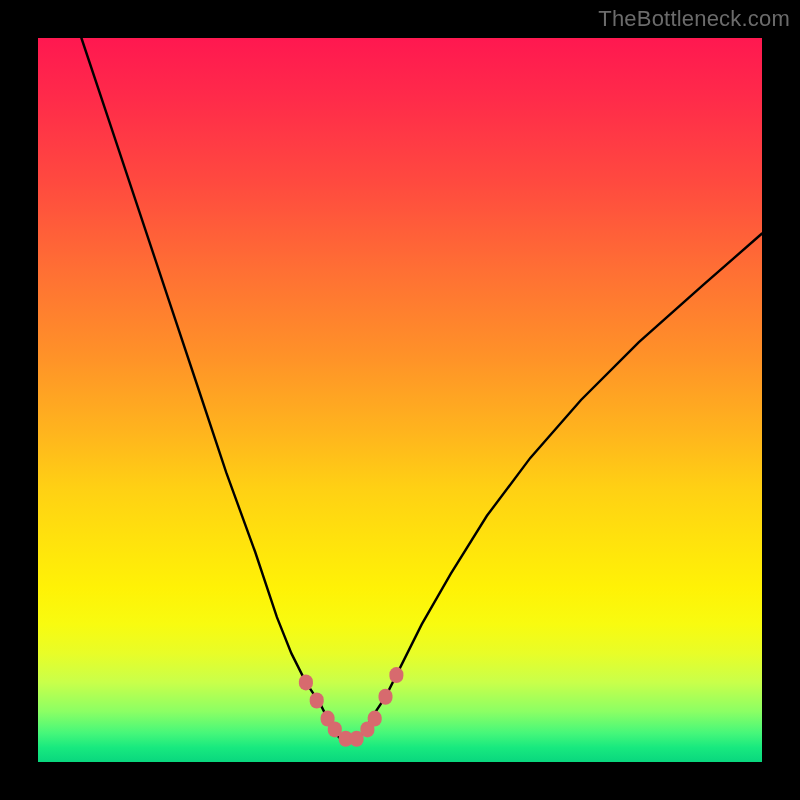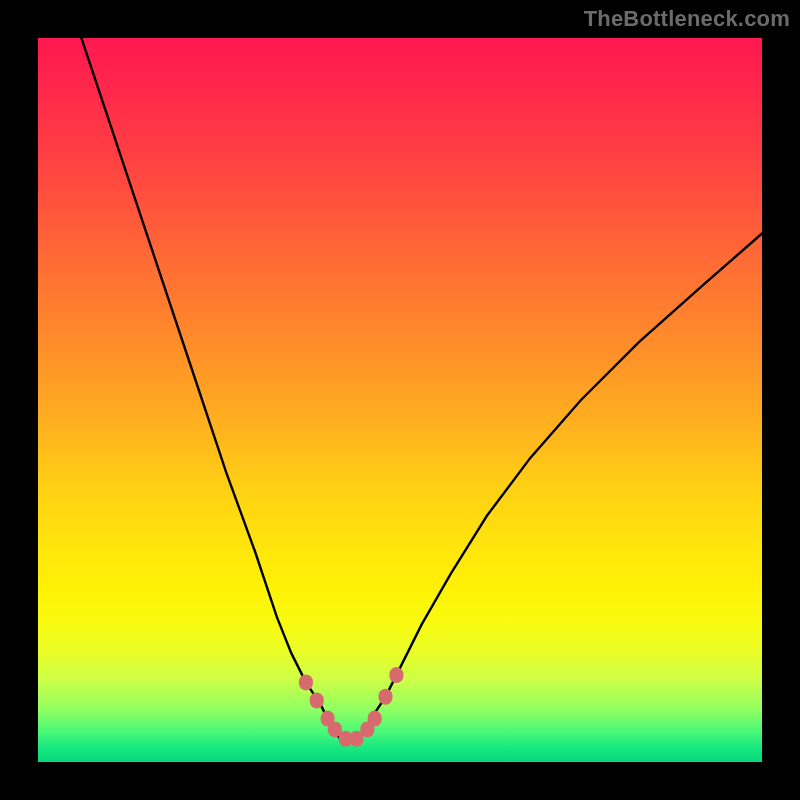--- a/index.html
+++ b/index.html
@@ -43,21 +43,21 @@
       #09d77e 100%
     );
   }
   .watermark {
     position: absolute;
     top: 6px;
     right: 10px;
     color: #6b6b6b;
     font-size: 22px;
     letter-spacing: 0.2px;
-    font-weight: 700;
+    font-weight: 400;
   }
   svg.curve {
     position: absolute;
     left: 0; top: 0;
     width: 724px; height: 724px;
     overflow: visible;
   }
 </style>
 </head>
 <body>

